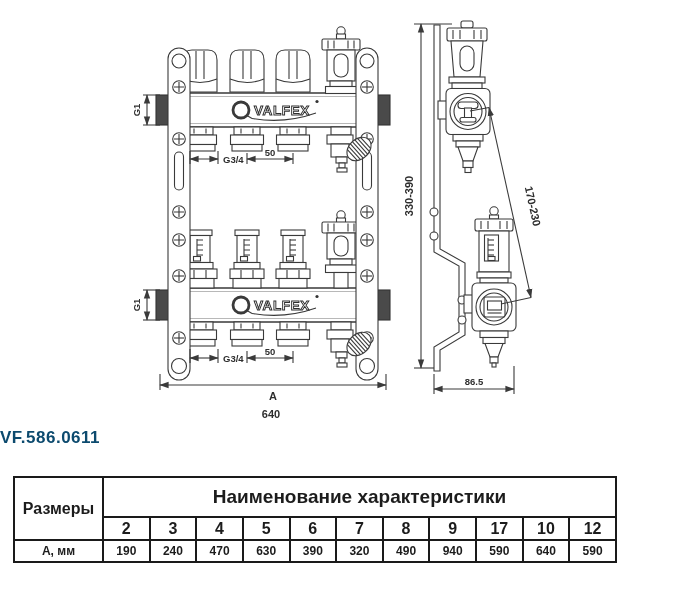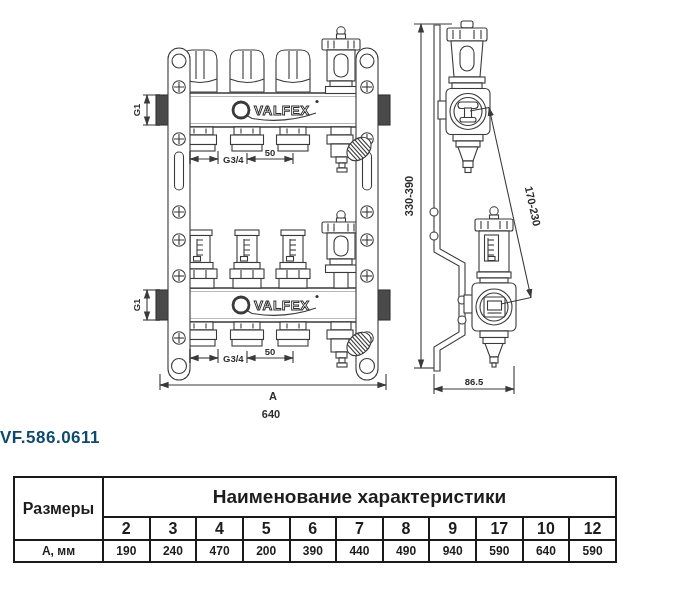--- a/index.html
+++ b/index.html
@@ -464,23 +464,23 @@
       <td>9</td>
       <td>17</td>
       <td>10</td>
       <td>12</td>
     </tr>
     <tr class="val-row">
       <td class="row-label">А, мм</td>
       <td>190</td>
       <td>240</td>
       <td>470</td>
-      <td>200</td>
+      <td>630</td>
       <td>390</td>
-      <td>440</td>
+      <td>320</td>
       <td>490</td>
       <td>940</td>
       <td>590</td>
       <td>640</td>
       <td>590</td>
     </tr>
   </tbody>
 </table>
 
 </div>

